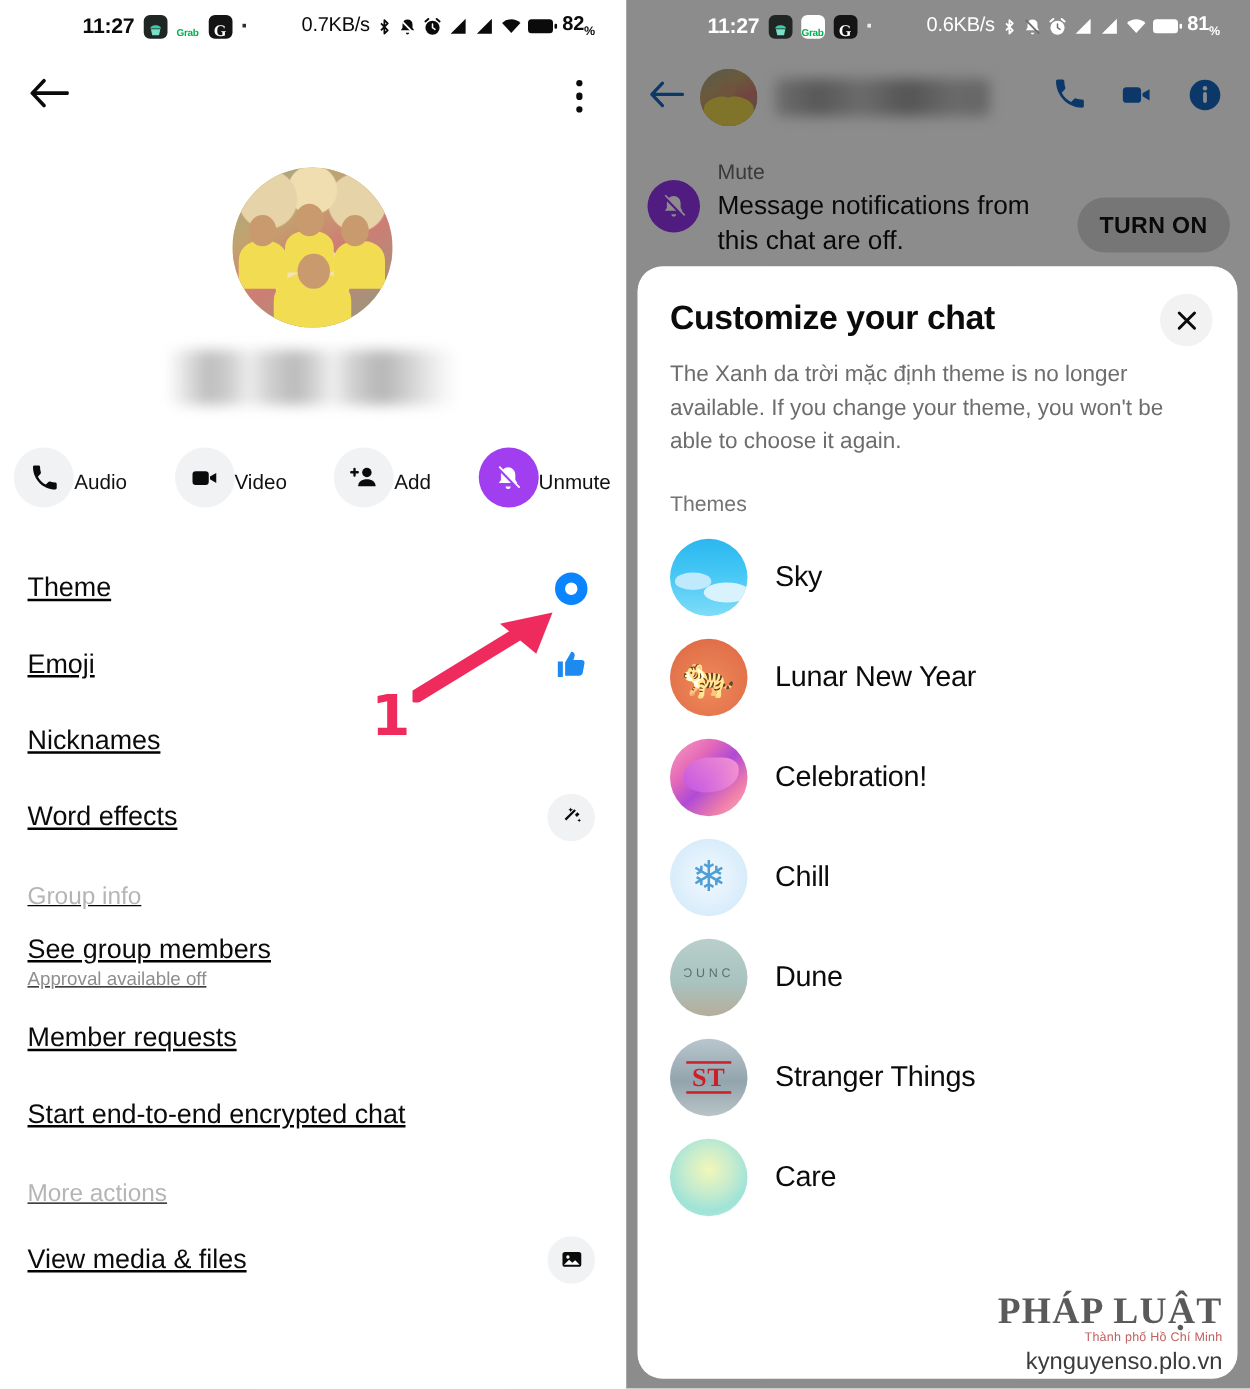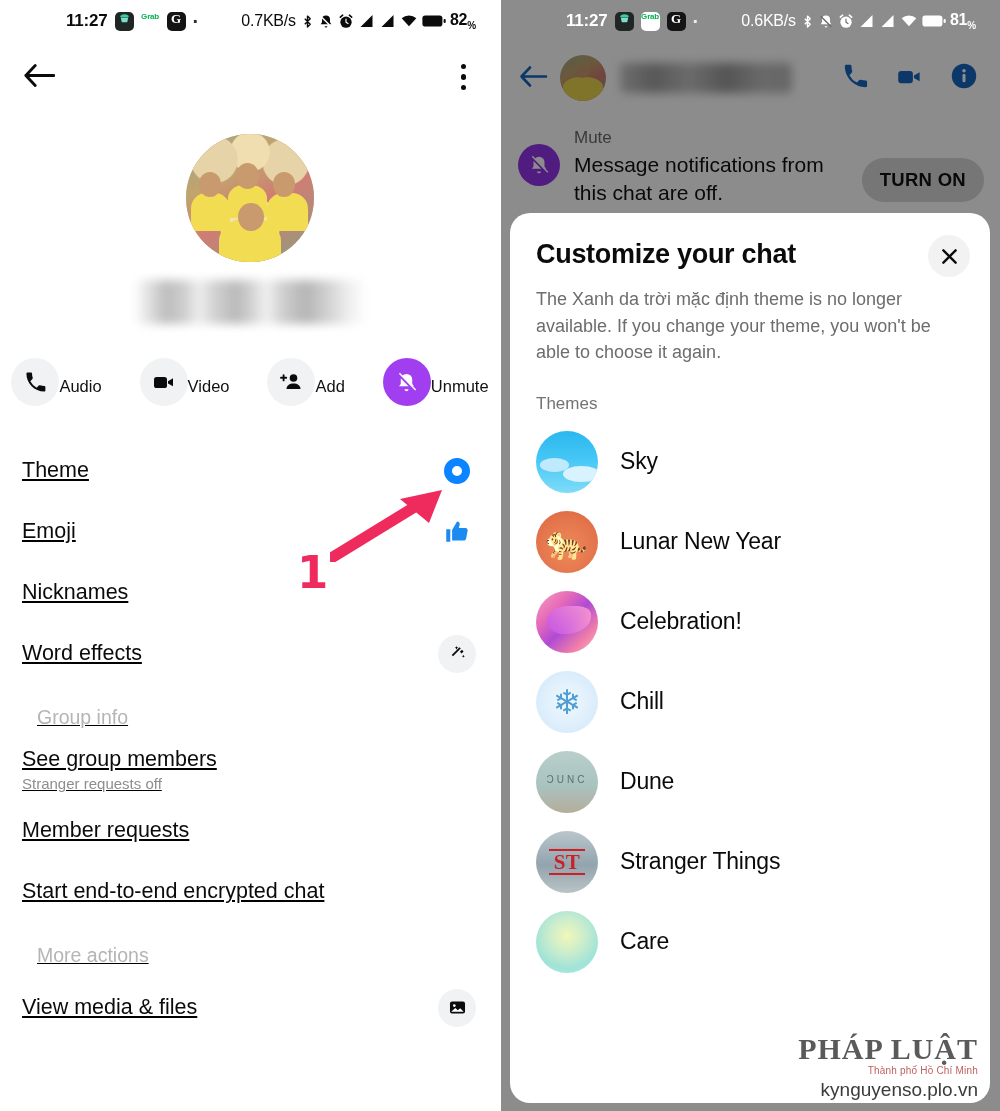--- a/index.html
+++ b/index.html
@@ -31,21 +31,21 @@
   .sb-right { display: flex; align-items: center; gap: 4px; margin-left: auto; padding-right: 24px; }
   .sb-time { font-size: 17px; font-weight: 600; }
   .sb-dot { font-size: 20px; line-height: 0; opacity: .85; }
   .sb-speed { font-size: 16px; font-weight: 500; margin-right: 1px; }
   .sb-pct { font-size: 16px; font-weight: 600; }
   .sb-pct sub { font-size: 10px; }
 
   .ic { display: inline-block; }
   .ic svg { display: block; }
 
-  .appicon { width: 19px; height: 19px; border-radius: 5px; display:flex; align-items:flex-start; justify-content:center; overflow:hidden;}
+  .appicon { width: 19px; height: 19px; border-radius: 5px; display:flex; align-items:flex-end; justify-content:center; overflow:hidden;}
   .appicon.dark { background: #1f2623; }
   .appicon.white { background: #ffffff; }
   .appicon.black { background: #141414; }
 
   
   .panel-left .statusbar { color: #0b0b0b; background: #ffffff; }
   
   .panel-right .statusbar { color: #ffffff; background: transparent; position: relative; z-index: 6; }
 
   
@@ -111,21 +111,21 @@
   }
   .row-title { font-size: 21.5px; color: #0b0b0b; line-height: 1.15; }
   .row-sub { font-size: 15px; color: #8e8e8e; margin-top: 3px; }
   .row-texts { display:flex; flex-direction: column; }
   .row-trail {
     width: 38px; height: 38px; border-radius: 50%; background: #f1f2f3;
     display:flex; align-items:center; justify-content:center;
   }
   .row-trail.bare { background: transparent; }
   .section-label {
-    padding: 0 37px; font-size: 19.5px; color: #b5b5b5; margin: 22px 0 10px;
+    padding: 0 22px; font-size: 19.5px; color: #b5b5b5; margin: 22px 0 10px;
   }
   .blue-ring {
     width: 26px; height: 26px; border-radius: 50%;
     border: 8px solid #0a84ff; background: #ffffff;
   }
 
   
   .anno-arrow { position: absolute; left: 330px; top: 487px; z-index: 30; pointer-events:none; }
   .anno-num {
     position:absolute; left: 297px; top: 546px; z-index: 31;
@@ -401,21 +401,21 @@
               <path d="M19.4 13.6l.55 1.35 1.35.55-1.35.55-.55 1.35-.55-1.35-1.35-.55 1.35-.55z" fill="#0b0b0b"></path>
             </svg>
         </div>
       </div>
 
       <div class="section-label">Group info</div>
 
       <div class="row">
         <div class="row-texts">
           <span class="row-title">See group members</span>
-          <span class="row-sub">Stranger requests off</span>
+          <span class="row-sub">Approval available off</span>
         </div>
         <div class="row-trail bare"></div>
       </div>
 
       <div class="row">
         <div class="row-texts">
           <span class="row-title">Member requests</span>
         </div>
         <div class="row-trail bare"></div>
       </div>

